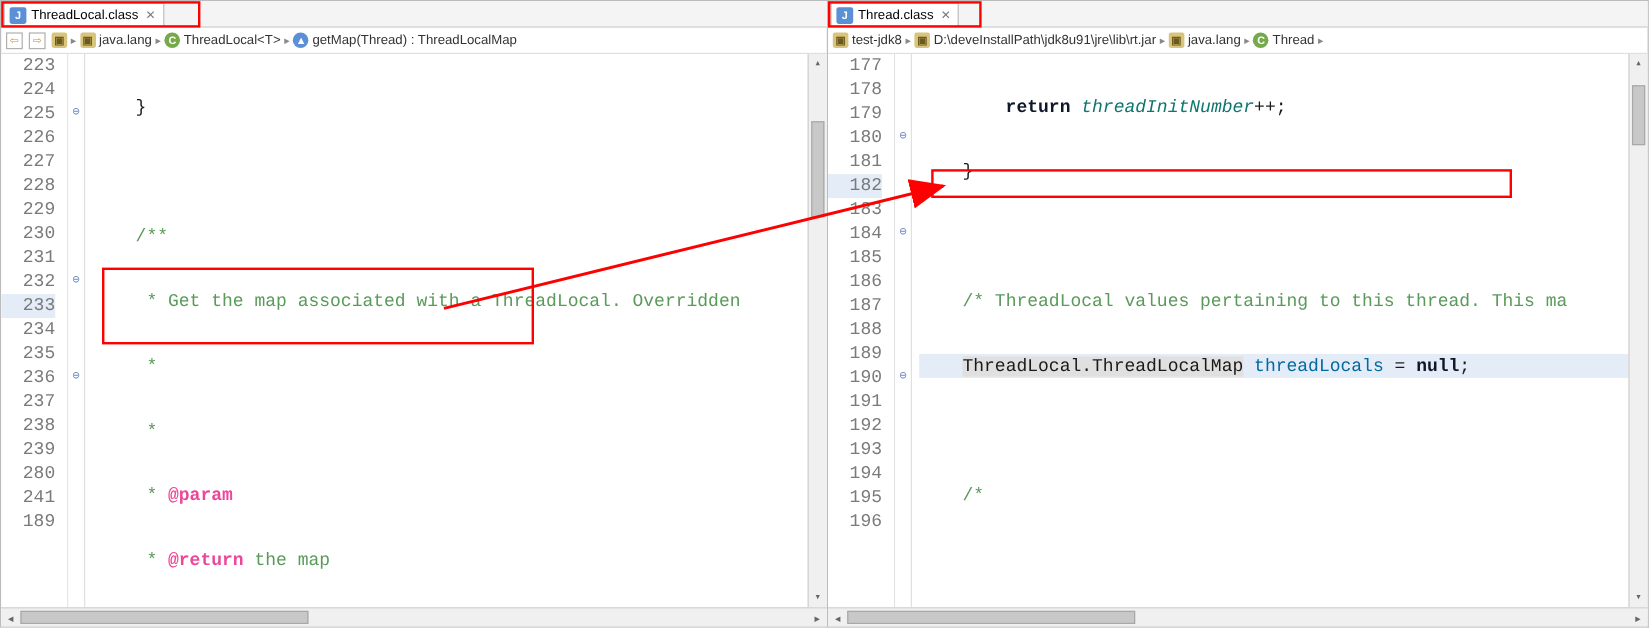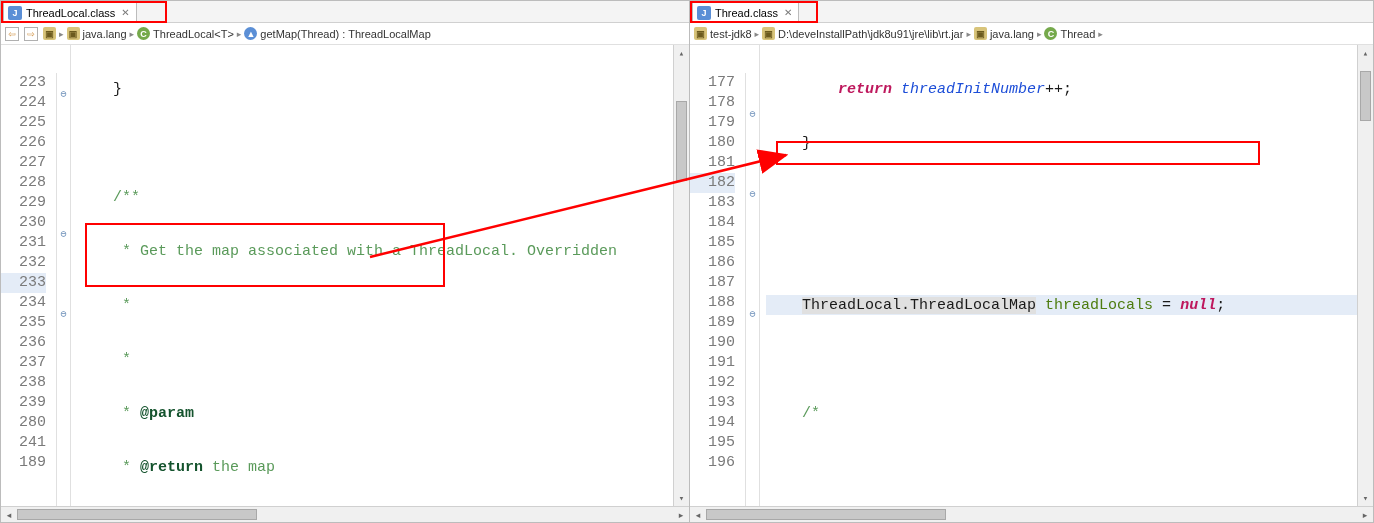--- a/index.html
+++ b/index.html
@@ -97,43 +97,42 @@
     font-size: 15px;
     position: relative;
   }
   .gutter {
     width: 56px;
     background: #fff;
     text-align: right;
     color: #7a7a7a;
     border-right: 1px solid #e0e0e0;
     padding-right: 10px;
-    margin-top: 28px;
   }
   .annot-col {
     width: 14px;
     background: #fff;
     border-right: 1px solid #e0e0e0;
   }
   .code {
     flex: 1;
     white-space: pre;
     padding-left: 6px;
     position: relative;
   }
   .line { height: 20px; display: flex; align-items: center; }
   .gline, .aline { height: 20px; line-height: 20px; }
   .aline { text-align: center; color: #6b8eb8; font-size: 10px; }
   .hl { background: #e4ecf7; }
   .type-hl { background: #e0e0e0; }
   .c-comment { color: #5a9a5a; }
-  .c-tag { color: #14532d; font-weight: bold; }
-  .c-kw { color: #be185d; font-weight: bold; font-style: italic; }
-  .c-field { color: #4d7c0f; }
-  .c-fielditalic { color: #1d4ed8; font-style: italic; }
+  .c-tag { color: #ec4899; font-weight: bold; }
+  .c-kw { color: #0f172a; font-weight: bold; }
+  .c-field { color: #0369a1; }
+  .c-fielditalic { color: #0f766e; font-style: italic; }
   .c-black { color: #1a1a1a; }
   
   .redbox {
     position: absolute;
     border: 2px solid red;
     pointer-events: none;
     z-index: 10;
   }
   
   .vscroll {
@@ -350,21 +349,21 @@
         <div class="aline"></div>
         <div class="aline"></div>
       <div class="aline"></div>
         <div class="aline"></div>
         <div class="aline"></div>
     </div>
     <div class="code">
       <div class="line"><span>        </span><span class="c-kw">return</span><span> </span><span class="c-fielditalic">threadInitNumber</span><span class="c-black">++;</span></div>
       <div class="line"><span class="c-black">    }</span></div>
       <div class="line"></div>
-      <div class="line"><span>    </span></div>
+      <div class="line"><span>    </span><span class="c-comment">/* ThreadLocal values pertaining to this thread. This ma</span></div>
       <div class="line hl"><span>    </span><span class="c-black type-hl">ThreadLocal.ThreadLocalMap</span><span> </span><span class="c-field">threadLocals</span><span class="c-black"> = </span><span class="c-kw">null</span><span class="c-black">;</span></div>
       <div class="line"></div>
       <div class="line"><span>    </span><span class="c-comment">/*</span></div>
       
       
       
       
       
       
       

